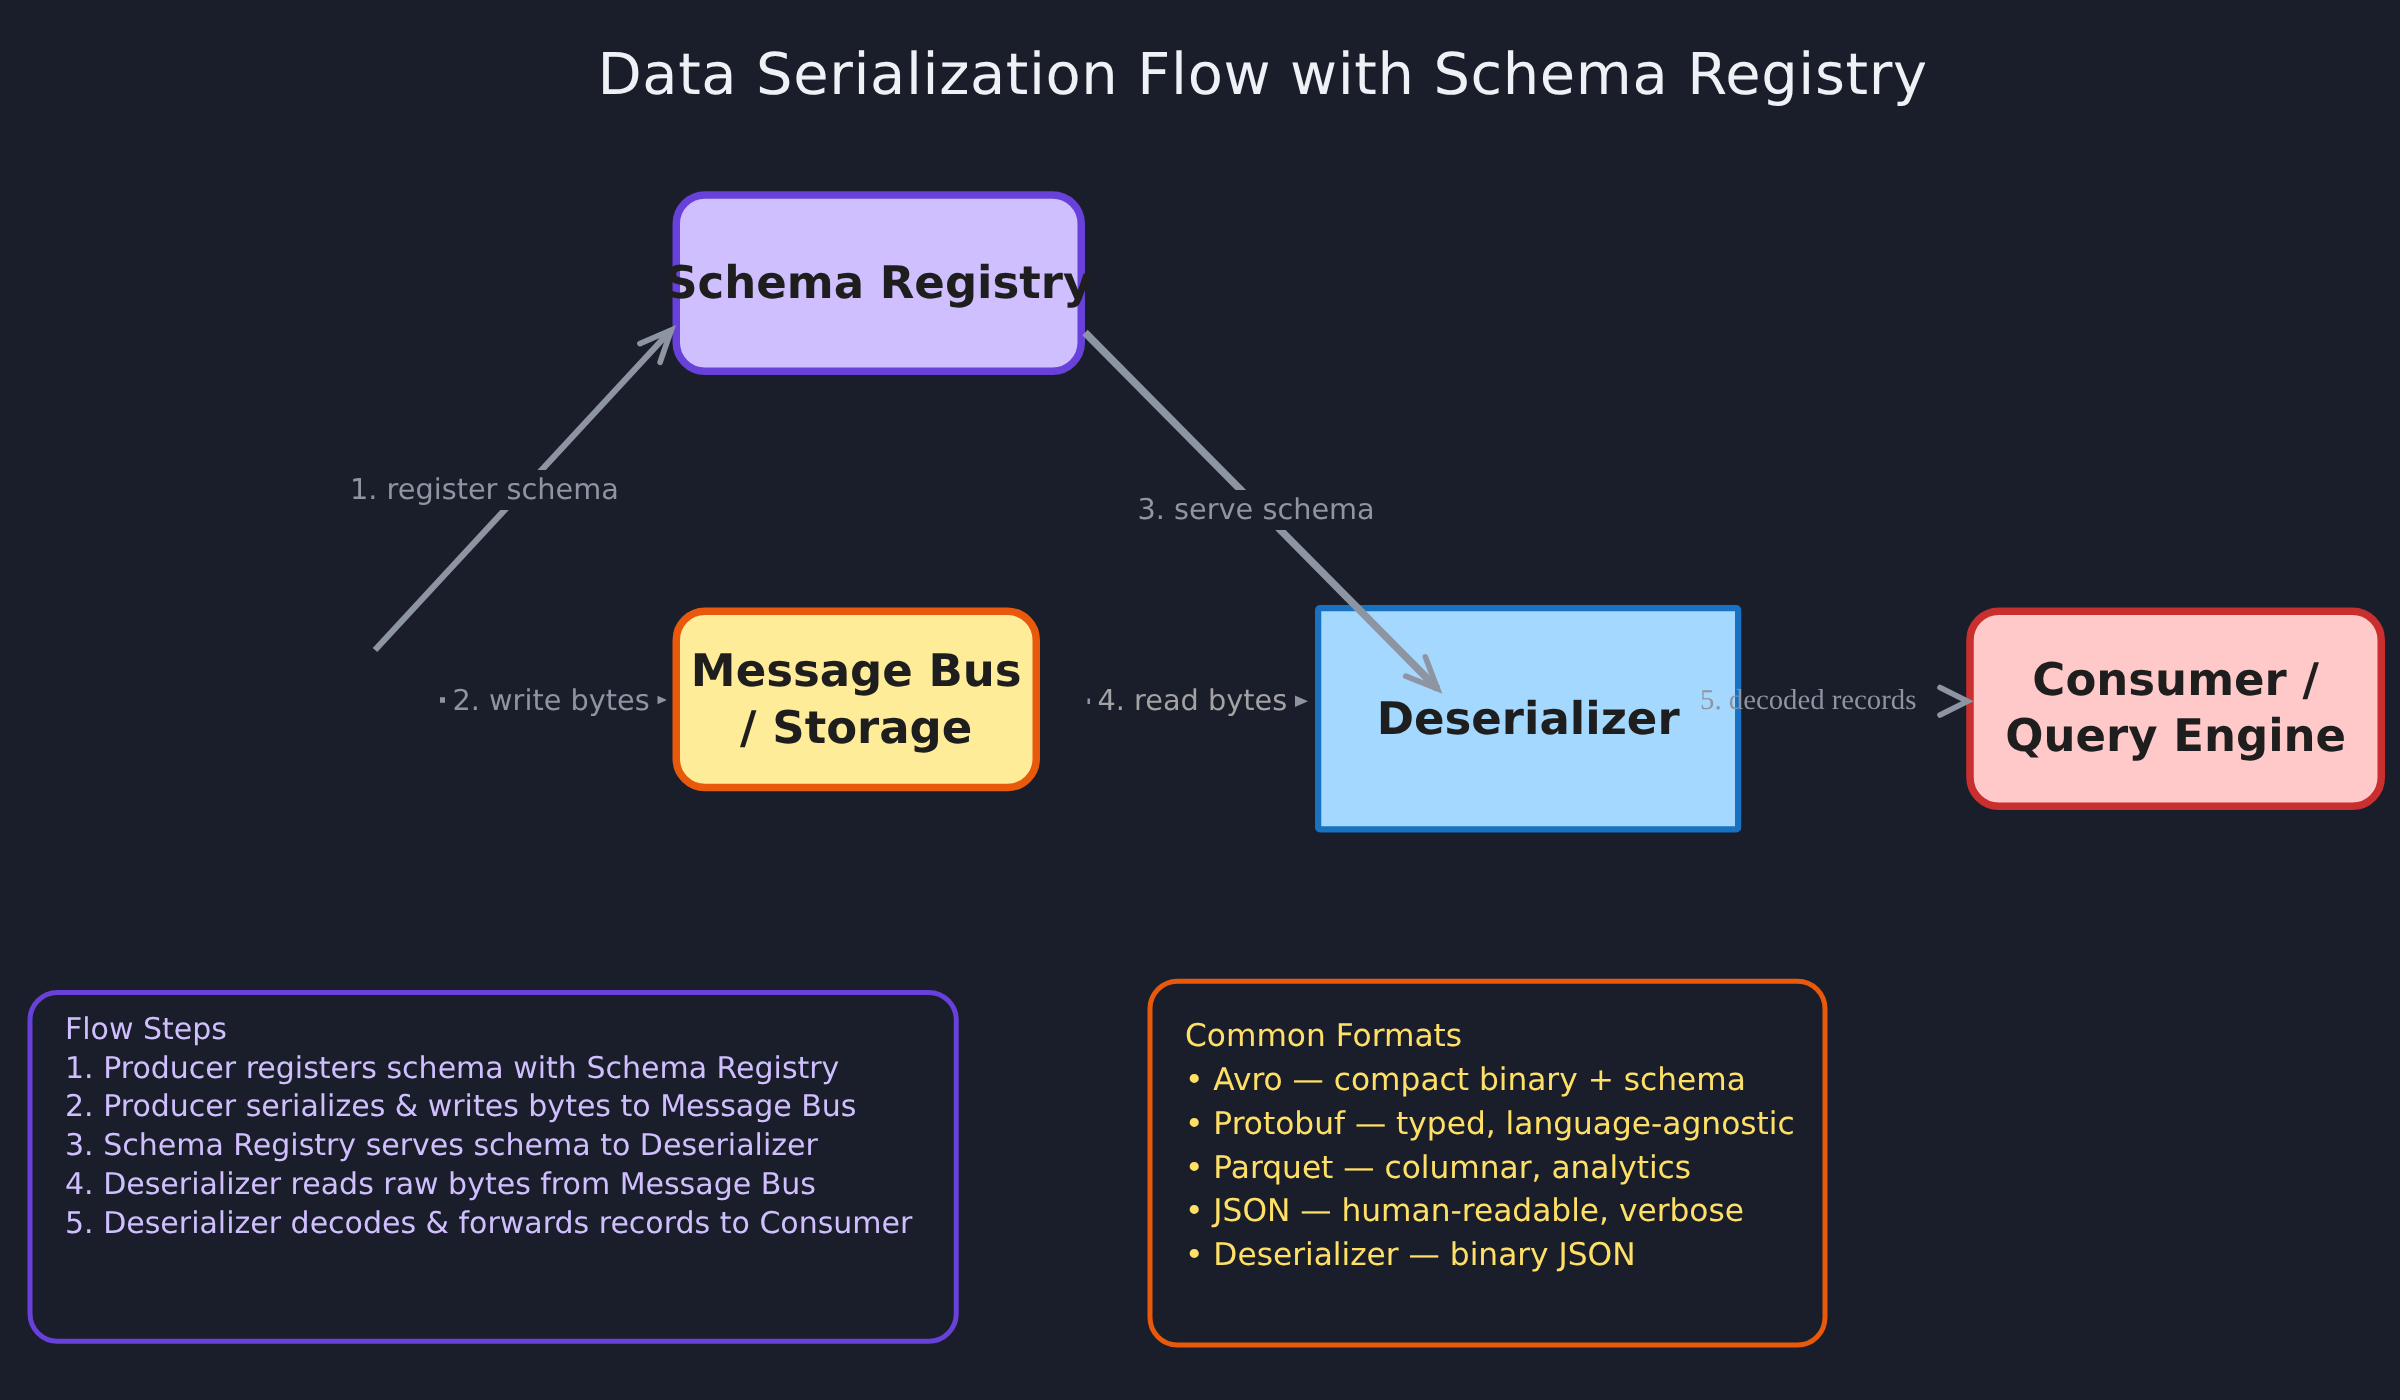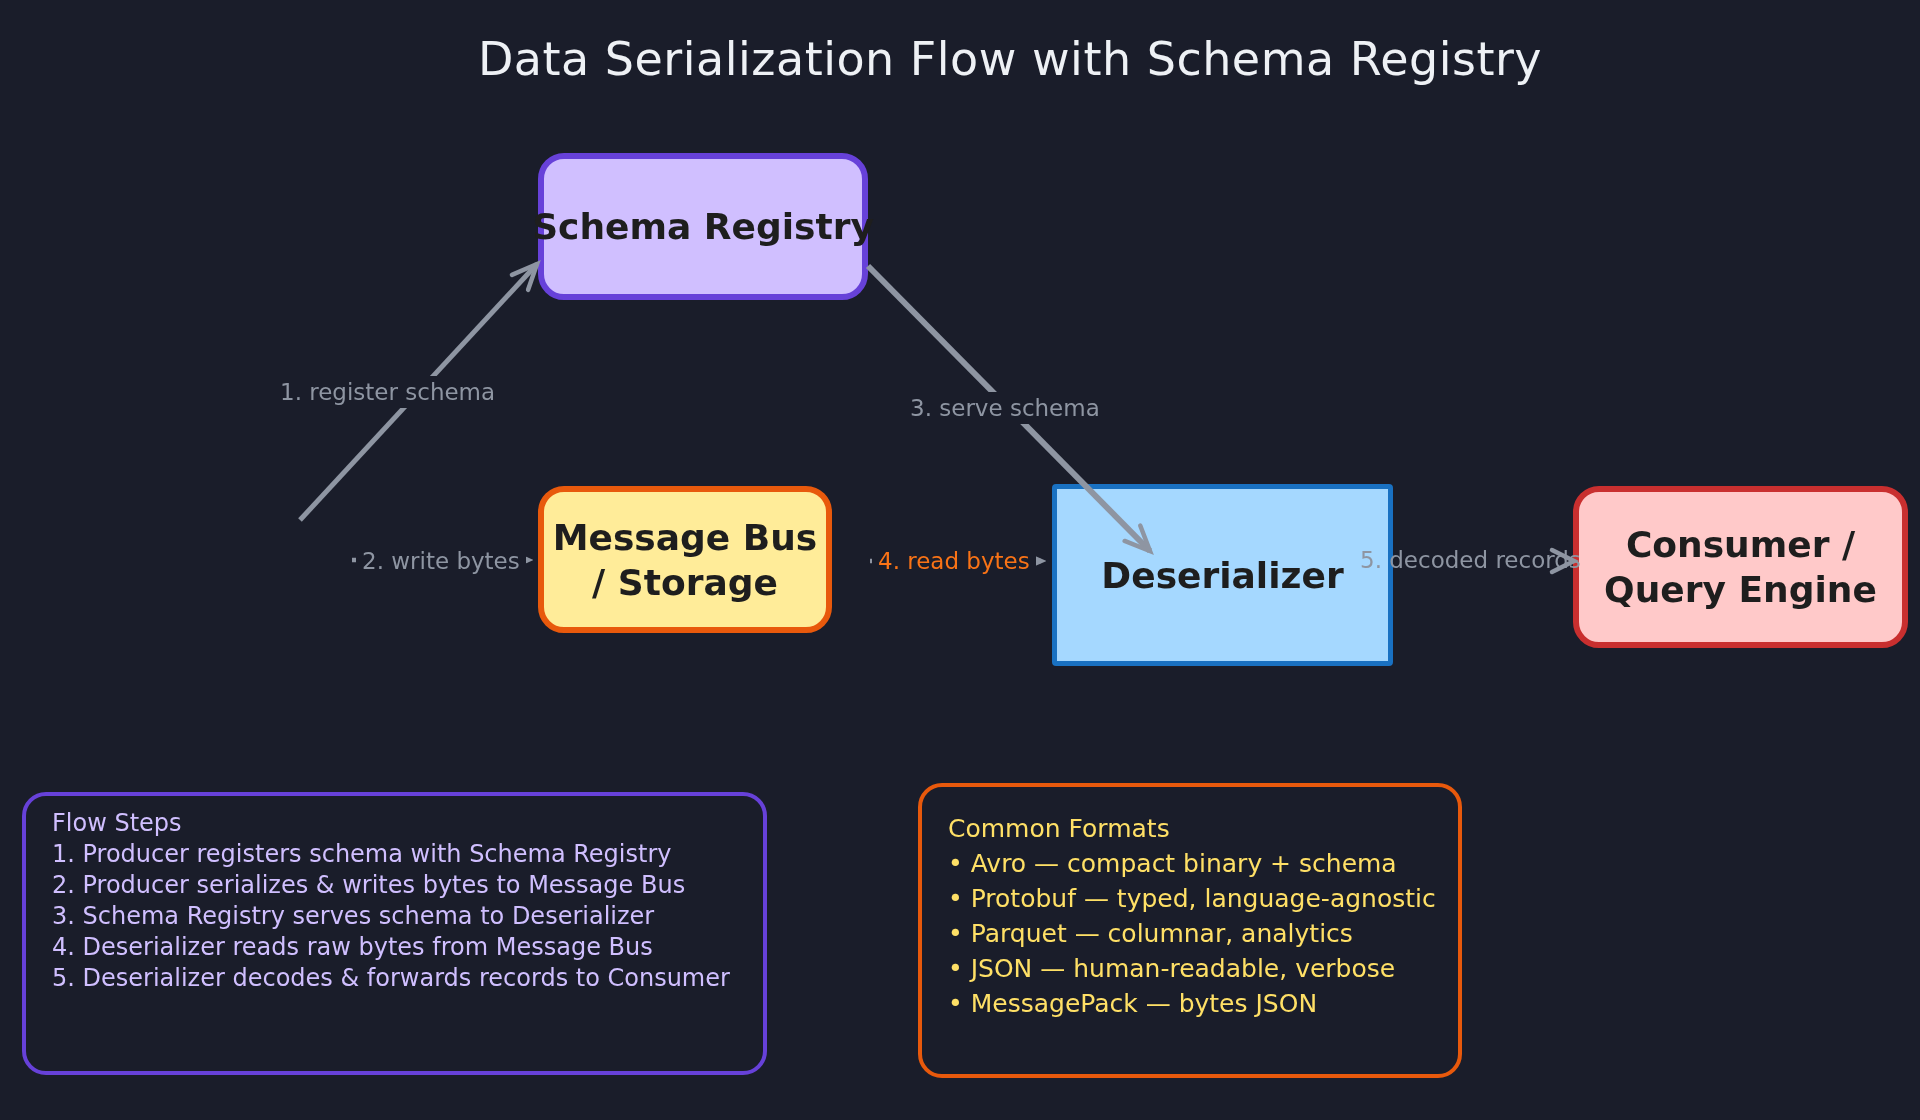--- a/index.html
+++ b/index.html
@@ -29,21 +29,21 @@
   .edges{position:absolute;left:0;top:0;z-index:2;pointer-events:none;}
   .edge-label{
     position:absolute;z-index:3;font-size:23px;line-height:28px;
     white-space:nowrap;color:#8e95a2;
   }
   .edge-label.bg{background:#1a1d2a;padding:2px 6px;}
   #label-register{left:274px;top:376px;}
   #label-write{left:356px;top:545px;}
   #label-serve{left:904px;top:392px;}
   #label-read{left:872px;top:545px;}
-  #label-decoded{left:1360px;top:546px;}
+  #label-decoded{left:1360px;top:546px;font-family:Liberation Serif, serif;}
   .panel{
     position:absolute;border:4px solid;border-radius:24px;
     box-sizing:border-box;z-index:1;
   }
   #panel-flow{left:22px;top:792px;width:745px;height:283px;padding:12px 0 0 26px;}
   #panel-flow .panel-line{font-size:24px;line-height:31px;white-space:nowrap;}
   #panel-formats{left:918px;top:783px;width:544px;height:295px;padding:24px 0 0 26px;}
   #panel-formats .panel-line{font-size:25px;line-height:35px;white-space:nowrap;}
 </style>
 </head>
@@ -79,34 +79,34 @@
     <line x1="300" y1="520" x2="537" y2="264" stroke="#8e95a2" stroke-width="5" marker-end="url(#ah)"></line>
     <line x1="868" y1="266" x2="1150" y2="551" stroke="#8e95a2" stroke-width="6" marker-end="url(#ah)"></line>
     <line x1="352" y1="560" x2="528" y2="560" stroke="#8e95a2" stroke-width="4.5" marker-end="url(#ah)"></line>
     <line x1="870" y1="561" x2="1041" y2="561" stroke="#8e95a2" stroke-width="4.5" marker-end="url(#ah)"></line>
     <path d="M1552,550 L1574,561 L1552,572" fill="none" stroke="#8e95a2" stroke-width="4.5" stroke-linecap="round"></path>
   </svg>
 
   <span class="edge-label bg" id="label-register" style="color: rgb(142, 149, 162);">1. register schema</span>
   <span class="edge-label bg" id="label-write" style="color: rgb(142, 149, 162);">2. write bytes</span>
   <span class="edge-label bg" id="label-serve" style="color: rgb(142, 149, 162);">3. serve schema</span>
-  <span class="edge-label bg" id="label-read" style="color: #f97316;">4. read bytes</span>
+  <span class="edge-label bg" id="label-read" style="color: #a3a3a3;">4. read bytes</span>
   <span class="edge-label" id="label-decoded" style="color: rgb(142, 149, 162);">5. decoded records</span>
 
   <div class="panel" id="panel-flow" style="border-color: rgb(103, 65, 217); color: rgb(208, 191, 255);">
     <div class="panel-line">Flow Steps</div>
     <div class="panel-line">1. Producer registers schema with Schema Registry</div>
     <div class="panel-line">2. Producer serializes &amp; writes bytes to Message Bus</div>
     <div class="panel-line">3. Schema Registry serves schema to Deserializer</div>
     <div class="panel-line">4. Deserializer reads raw bytes from Message Bus</div>
     <div class="panel-line">5. Deserializer decodes &amp; forwards records to Consumer</div>
   </div>
 
   <div class="panel" id="panel-formats" style="border-color: rgb(232, 89, 12); color: rgb(255, 224, 102);">
     <div class="panel-line">Common Formats</div>
     <div class="panel-line">• Avro — compact binary + schema</div>
     <div class="panel-line">• Protobuf — typed, language-agnostic</div>
     <div class="panel-line">• Parquet — columnar, analytics</div>
     <div class="panel-line">• JSON — human-readable, verbose</div>
-    <div class="panel-line">• MessagePack — bytes JSON</div>
+    <div class="panel-line">• Deserializer — binary JSON</div>
   </div>
 
 </div>
 
 </body></html>

